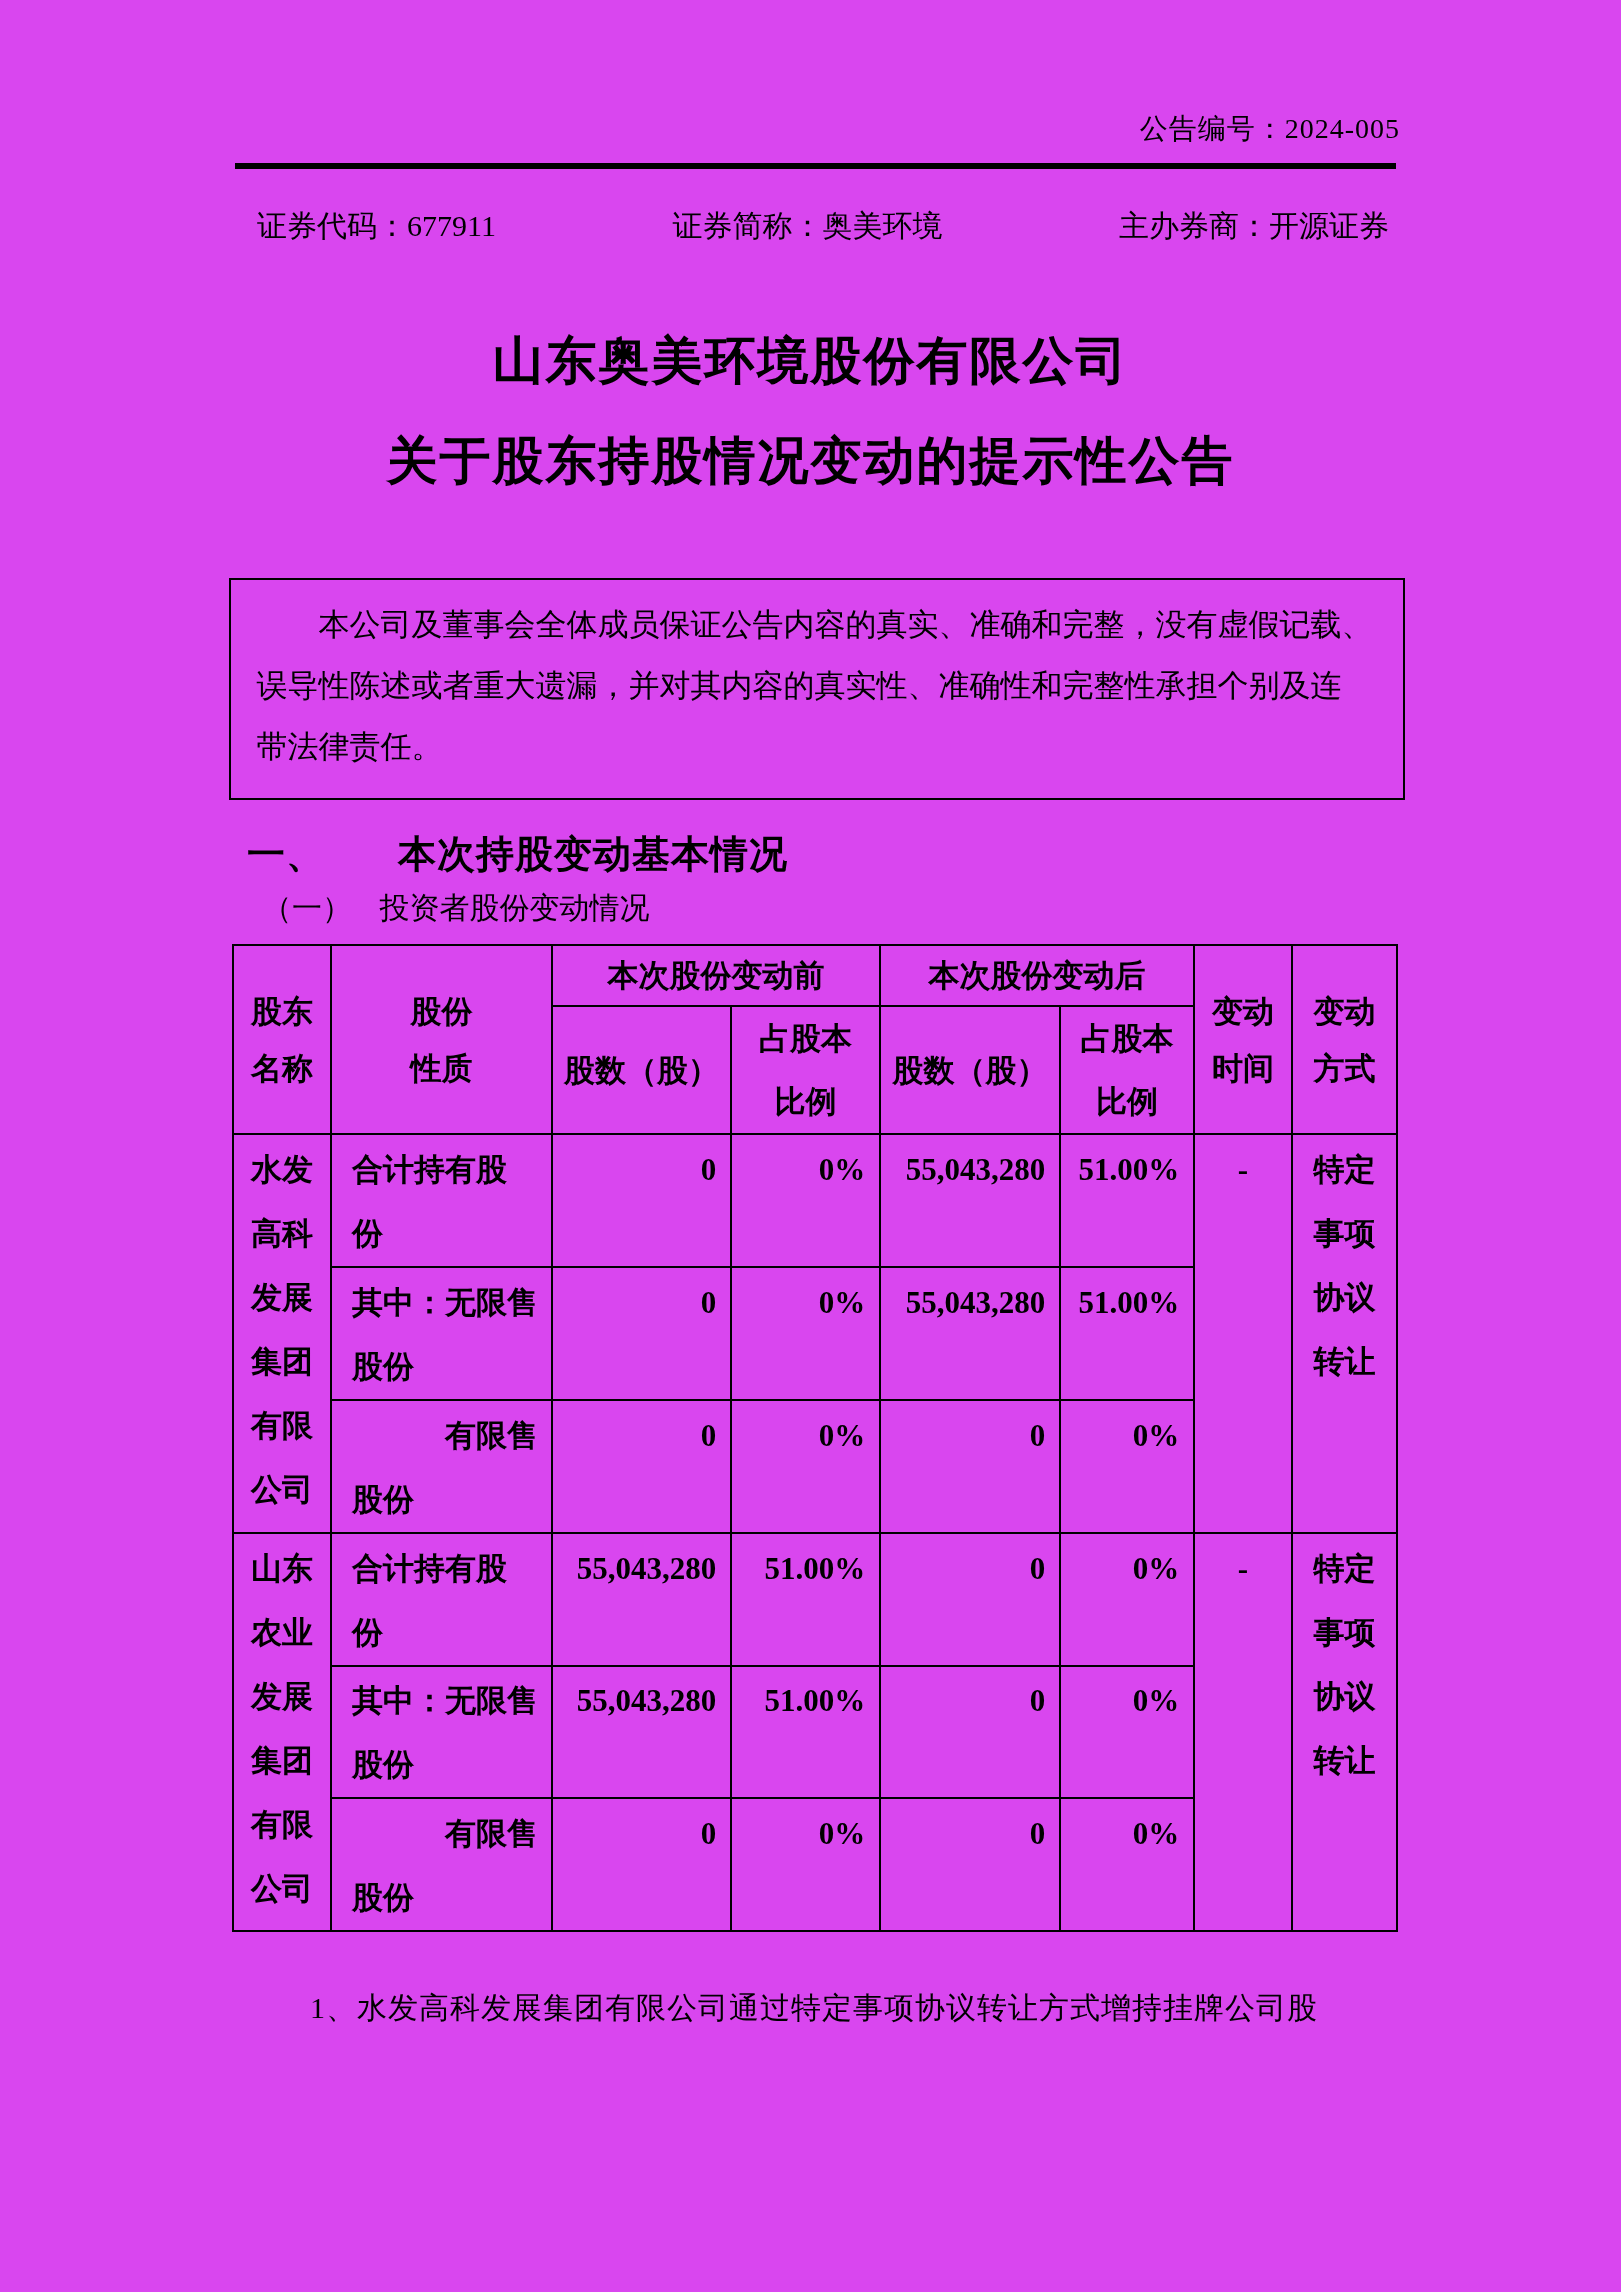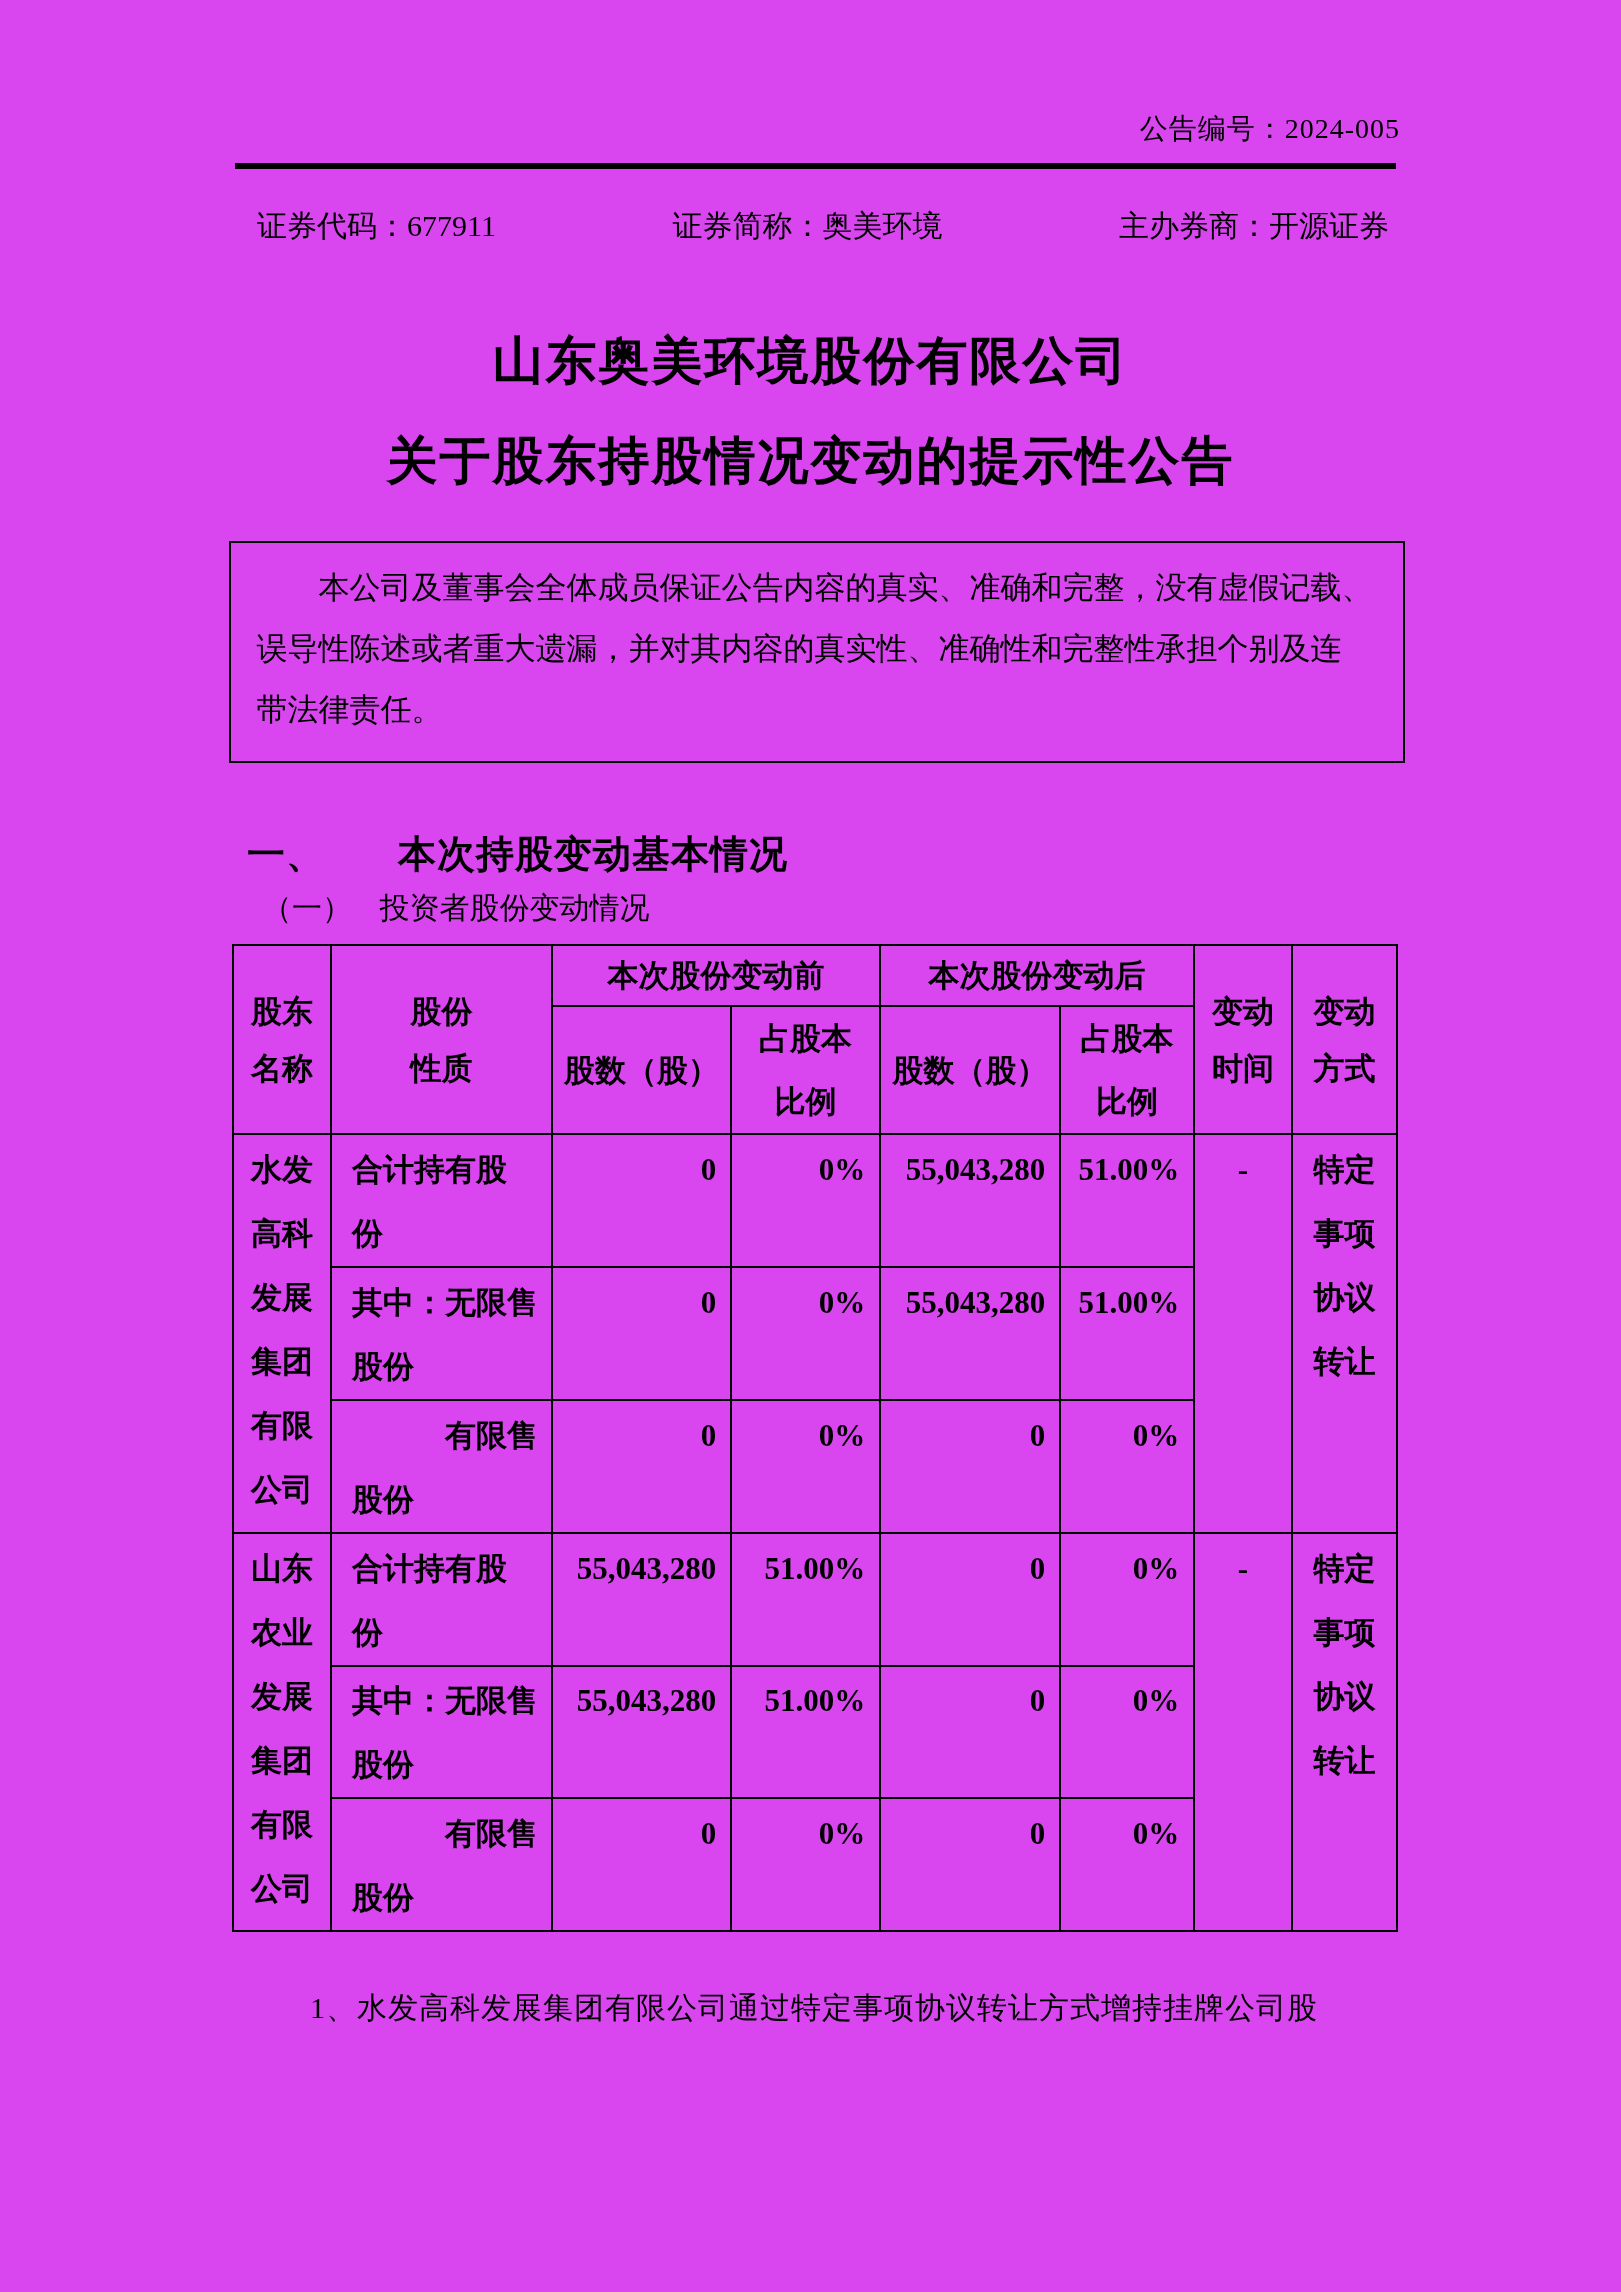--- a/index.html
+++ b/index.html
@@ -26,21 +26,21 @@
     font-size:30px;
   }
   .doc-title {
     position:absolute; left:0; width:100%;
     text-align:center; font-size:51px; font-weight:bold;
     letter-spacing:2px;
   }
   .doc-title.line1 { top:327px; }
   .doc-title.line2 { top:427px; }
   .disclaimer-box {
-    position:absolute; top:541px; left:229px;
+    position:absolute; top:578px; left:229px;
     width:1176px; box-sizing:border-box;
     border:2px solid #000;
     padding:13.7px 25.5px 21.6px 25.5px;
     font-size:31px; line-height:61px;
     white-space:pre-line;
     text-indent:2em;
     text-align:justify;
   }
   .sec-heading {
     position:absolute; left:247px; top:829px;

